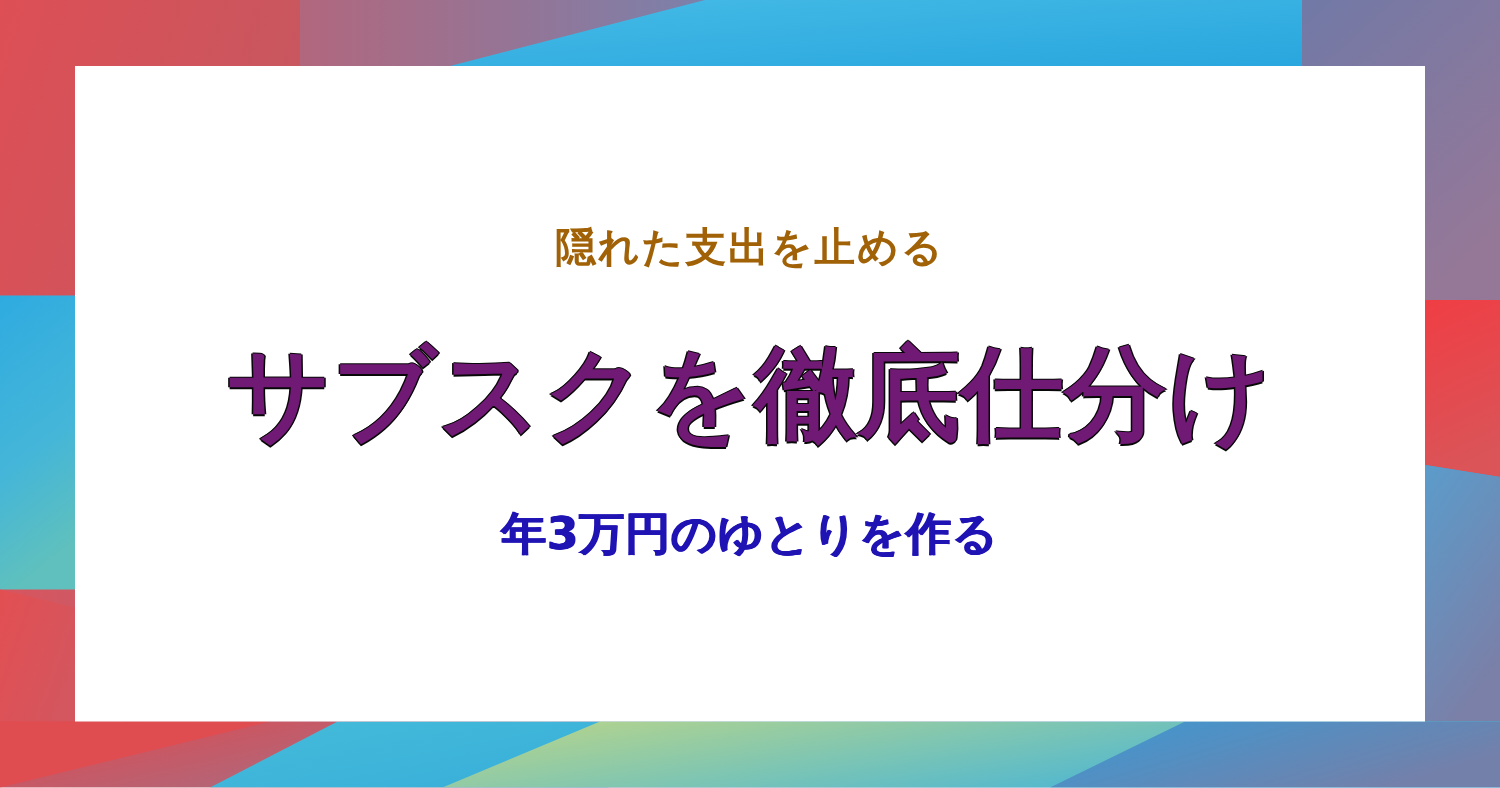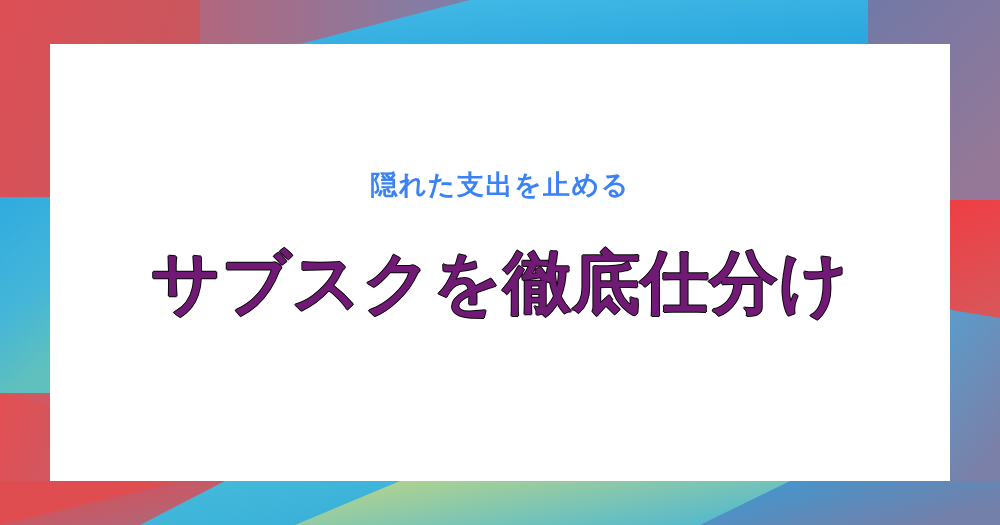--- a/index.html
+++ b/index.html
@@ -36,21 +36,21 @@
   }
   #text-stack {
     width: 100%;
     text-align: center;
     padding: 0 40px;
     box-sizing: border-box;
   }
   .eyebrow {
     font-size: 27px;
     font-weight: 700;
-    color: #3b82f6;
+    color: #a16207;
     letter-spacing: 0.055em;
     line-height: 1.25;
     margin: 0 0 42px 0;
     white-space: nowrap;
   }
   .headline {
     font-size: 68px;
     font-weight: 700;
     color: #701a75;
     letter-spacing: 0.012em;
@@ -163,16 +163,17 @@
 
     <polygon points="790,481 1000,481 1000,525 700,525" fill="url(#grad-bottom-blue)"></polygon>
 
     <polygon points="0,481 180,481 0,525" fill="#e04d51"></polygon>
   </svg>
 
   <div id="card">
     <div id="text-stack">
       <p class="eyebrow">隠れた支出を止める</p>
       <h1 class="headline">サブスクを徹底仕分け</h1>
+      <p class="subline">年3万円のゆとりを作る</p>
     </div>
   </div>
 
 </div>
 
 </body></html>

